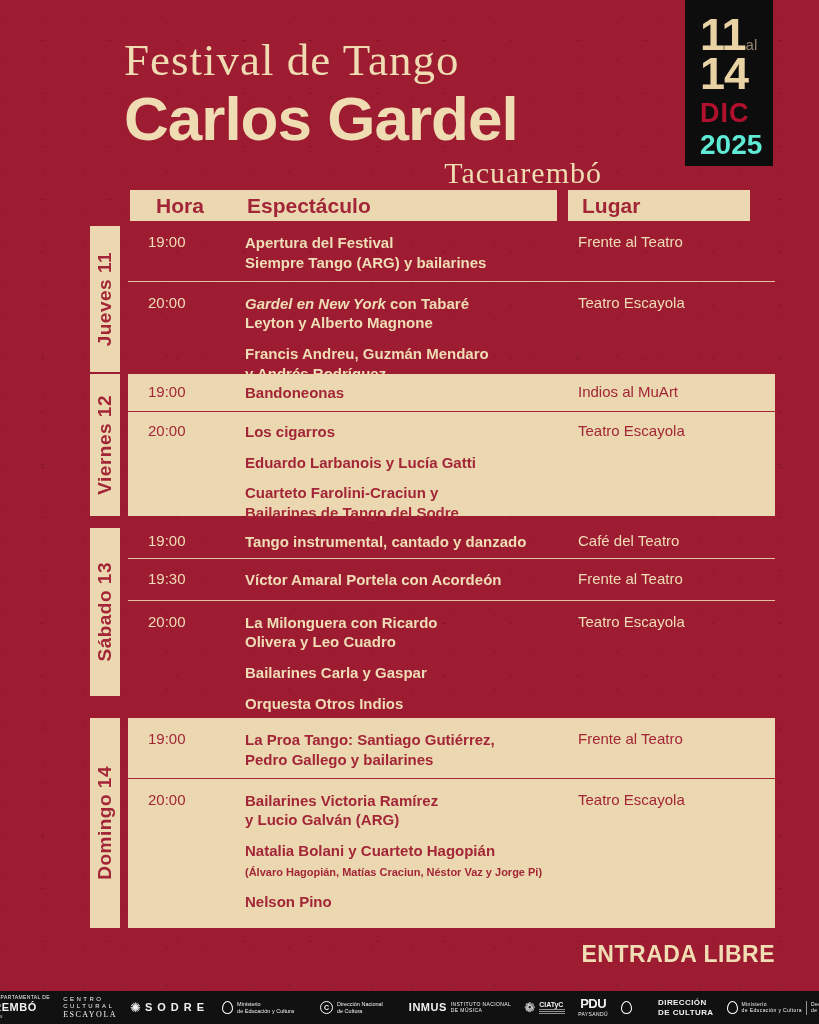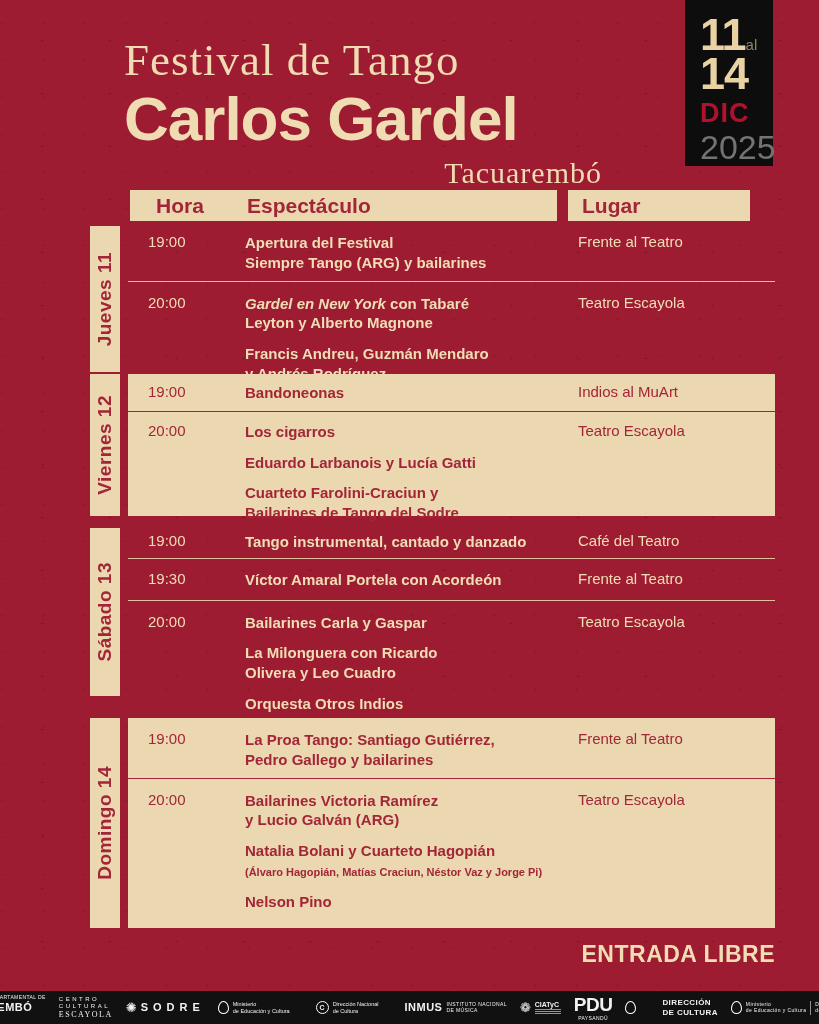--- a/index.html
+++ b/index.html
@@ -18,21 +18,21 @@
   .title-wrap{ position:absolute; left:124px; top:34px; width:478px; color:#EFDCB3;}
   .t1{ font-family:"Liberation Serif", serif; font-size:45px; letter-spacing:1px; white-space:nowrap;}
   .t2{ font-size:62px; font-weight:700; letter-spacing:-1px; line-height:1.0; margin-top:2px; white-space:nowrap;}
   .t3{ font-family:"Liberation Serif", serif; font-size:30px; text-align:right; margin-top:6px; letter-spacing:1px;}
   
   .date-box{ position:absolute; left:685px; top:0; width:88px; height:166px;
     background:#0E0D0D; padding:16px 0 0 15px; line-height:0.86;}
   .db-num{ font-size:45px; font-weight:700; color:#E9D3A5; letter-spacing:-1px;}
   .db-al{ font-size:15px; font-weight:400; color:#92836F; letter-spacing:0;}
   .db-mon{ font-size:27px; font-weight:700; color:#B2112D; letter-spacing:1px; margin-top:9px;}
-  .db-year{ font-size:34px; font-weight:400; color:#737373; margin-top:7px; letter-spacing:0;}
+  .db-year{ font-size:28px; font-weight:700; color:#5eead4; margin-top:7px; letter-spacing:0;}
   
   .hdr-box{ position:absolute; top:190px; height:31px; background:#EBD8B0;
     color:#A32638; font-weight:700; font-size:21px; display:flex; align-items:center;}
   .hdr-hora{ left:130px; width:100px; justify-content:center;}
   .hdr-esp{ left:229px; width:328px; padding-left:18px;}
   .hdr-lugar{ left:568px; width:182px; padding-left:14px;}
   
   .day-box{ position:absolute; left:90px; width:30px; background:#EBD8B0;
     display:flex; align-items:center; justify-content:center;}
   .day-box span{ writing-mode:vertical-rl; transform:rotate(180deg);
@@ -78,21 +78,21 @@
   .f-5{ font-size:5.5px; white-space:nowrap;}
   .f-6b{ font-size:7px; font-weight:700; white-space:nowrap;}
   .f-dc{ font-size:8px; font-weight:700; letter-spacing:0.4px; white-space:nowrap;}
   .f-sep{ width:1px; height:14px; background:rgba(255,255,255,0.55);}
   .f-circle{ width:13px; height:13px; border-radius:50%; border:1.3px solid #fff;
     display:flex; align-items:center; justify-content:center; font-size:7px; font-weight:700; flex:none;}
   .f-sun{ font-size:13px; line-height:1;}
   .f-crest{ width:11px; height:13px; border:1px solid #fff; border-radius:50% 50% 50% 50%/60% 60% 40% 40%; flex:none;}
   .f-bars{ display:flex; flex-direction:column; gap:1px;}
   .f-bars i{ display:block; height:1px; width:26px; background:rgba(255,255,255,0.55);}
-  .f-pdu{ font-size:19px; font-weight:800; letter-spacing:-0.5px; white-space:nowrap;text-align:right;}
+  .f-pdu{ font-size:13px; font-weight:800; letter-spacing:-0.5px; white-space:nowrap;text-align:right;}
 </style>
 </head>
 <body>
 
 <div class="poster">
 
   <div class="title-wrap">
     <div class="t1">Festival de Tango</div>
     <div class="t2">Carlos Gardel</div>
     <div class="t3">Tacuarembó</div>
@@ -195,25 +195,25 @@
             <div><span>Víctor Amaral Portela con Acordeón</span></div>
           </div>
         </div>
         <div class="cell-venue">Frente al Teatro</div>
       </div>
       <div class="divider"></div>
       <div class="row" style="padding-top: 12px; padding-bottom: 6px;">
         <div class="cell-time">20:00</div>
         <div class="cell-show">
           <div class="para">
-            <div><span>Bailarines Carla y Gaspar</span></div>
-          </div>
-          <div class="para">
             <div><span>La Milonguera con Ricardo</span></div>
             <div><span>Olivera y Leo Cuadro</span></div>
+          </div>
+          <div class="para">
+            <div><span>Bailarines Carla y Gaspar</span></div>
           </div>
           <div class="para">
             <div><span>Orquesta Otros Indios</span></div>
           </div>
         </div>
         <div class="cell-venue">Teatro Escayola</div>
       </div>
     </div>
   <div id="sec-3" class="section sec-domingo theme-cream">
       <div class="row" style="padding-top: 12px; padding-bottom: 8px;">

